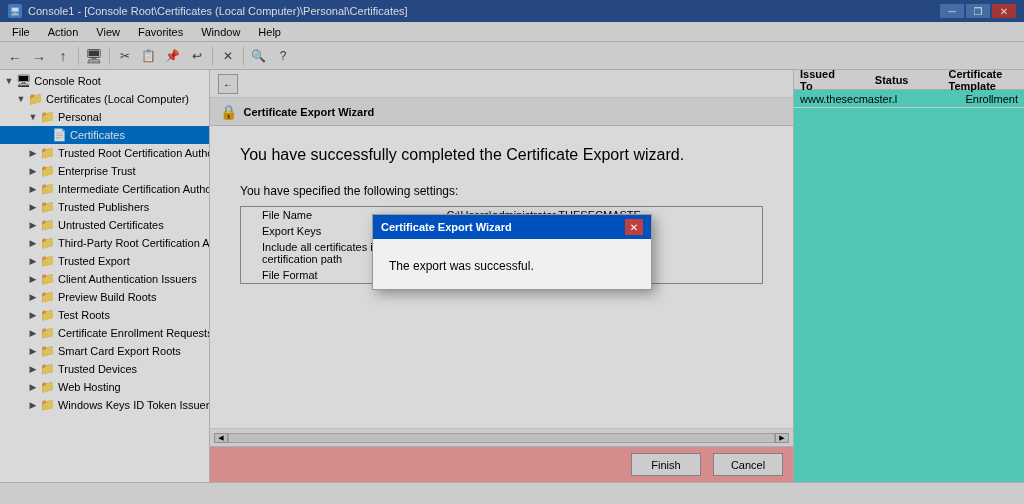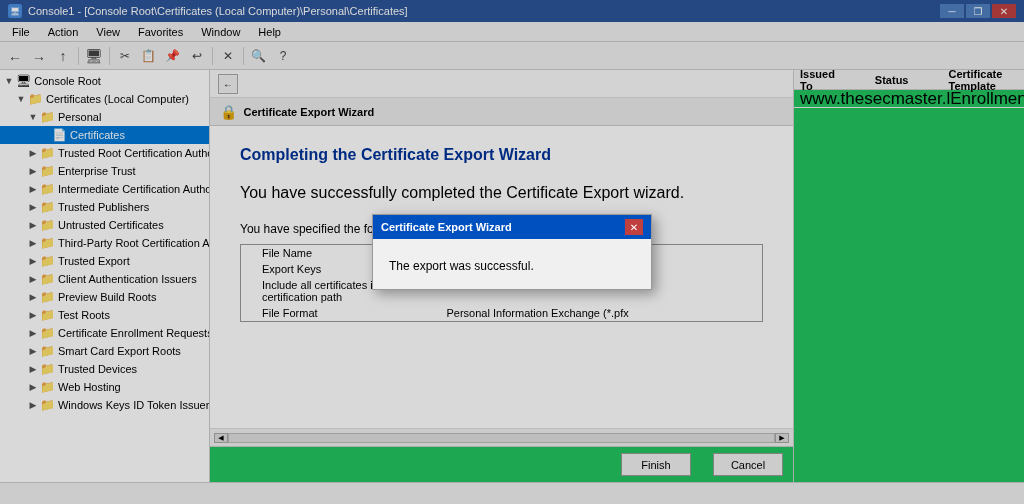--- a/index.html
+++ b/index.html
@@ -214,62 +214,62 @@
       height: 10px;
       background: #e0e0e0;
       border: 1px solid #bbb;
       position: relative;
     }
     .scrollbar-btn { width: 14px; height: 10px; background: #ddd; border: 1px solid #aaa; display: flex; align-items: center; justify-content: center; font-size: 7px; cursor: pointer; }
 
     
     .wizard-footer {
       height: 36px;
-      background: #22c55e;
+      background: #fca5a5;
       border-top: 1px solid #ccc;
       display: flex;
       align-items: center;
       justify-content: flex-end;
       padding: 0 10px;
-      gap: 22px;
+      gap: 12px;
     }
     .wizard-btn {
       min-width: 70px;
       height: 23px;
       border: 1px solid #999;
       background: #f0f0f0;
       cursor: pointer;
       font-size: 11px;
       padding: 0 10px;
     }
 
     
     .right-panel {
       width: 230px;
       min-width: 230px;
-      background: #22c55e;
+      background: #5eead4;
       overflow: hidden;
     }
     .right-panel-header {
       height: 20px;
       background: #f0f0f0;
       border-bottom: 1px solid #ccc;
       display: flex;
       align-items: center;
       font-size: 11px;
       font-weight: bold;
       padding: 0 6px;
       gap: 40px;
     }
     .right-panel-row {
       display: flex;
       height: 18px;
       align-items: center;
       border-bottom: 1px solid #f0f0f0;
-      font-size: 17px;
+      font-size: 11px;
       padding: 0 6px;
     }
     .right-panel-row .cert-name { flex: 1; color: #000; }
     .right-panel-row .status { width: 60px; color: #000; }
     .right-panel-row .template { color: #000; }
 
     
     .status-bar {
       height: 22px;
       background: #f0f0f0;
@@ -506,21 +506,20 @@
     <div class="wizard-nav">
       <button class="wizard-nav-btn">←</button>
     </div>
 
     <div class="wizard-title-bar">
       <span class="wizard-icon">🔒</span>
       <span>Certificate Export Wizard</span>
     </div>
 
     <div class="wizard-content">
-      <div class="wizard-heading">Completing the Certificate Export Wizard</div>
       <div class="wizard-body-text">You have successfully completed the Certificate Export wizard.</div>
       <div class="wizard-settings-label">You have specified the following settings:</div>
       <table class="settings-table">
         <tbody>
             <tr>
           <td>File Name</td>
           <td>C:\Users\administrator.THESECMASTE</td>
         </tr>
         <tr>
           <td>Export Keys</td>

